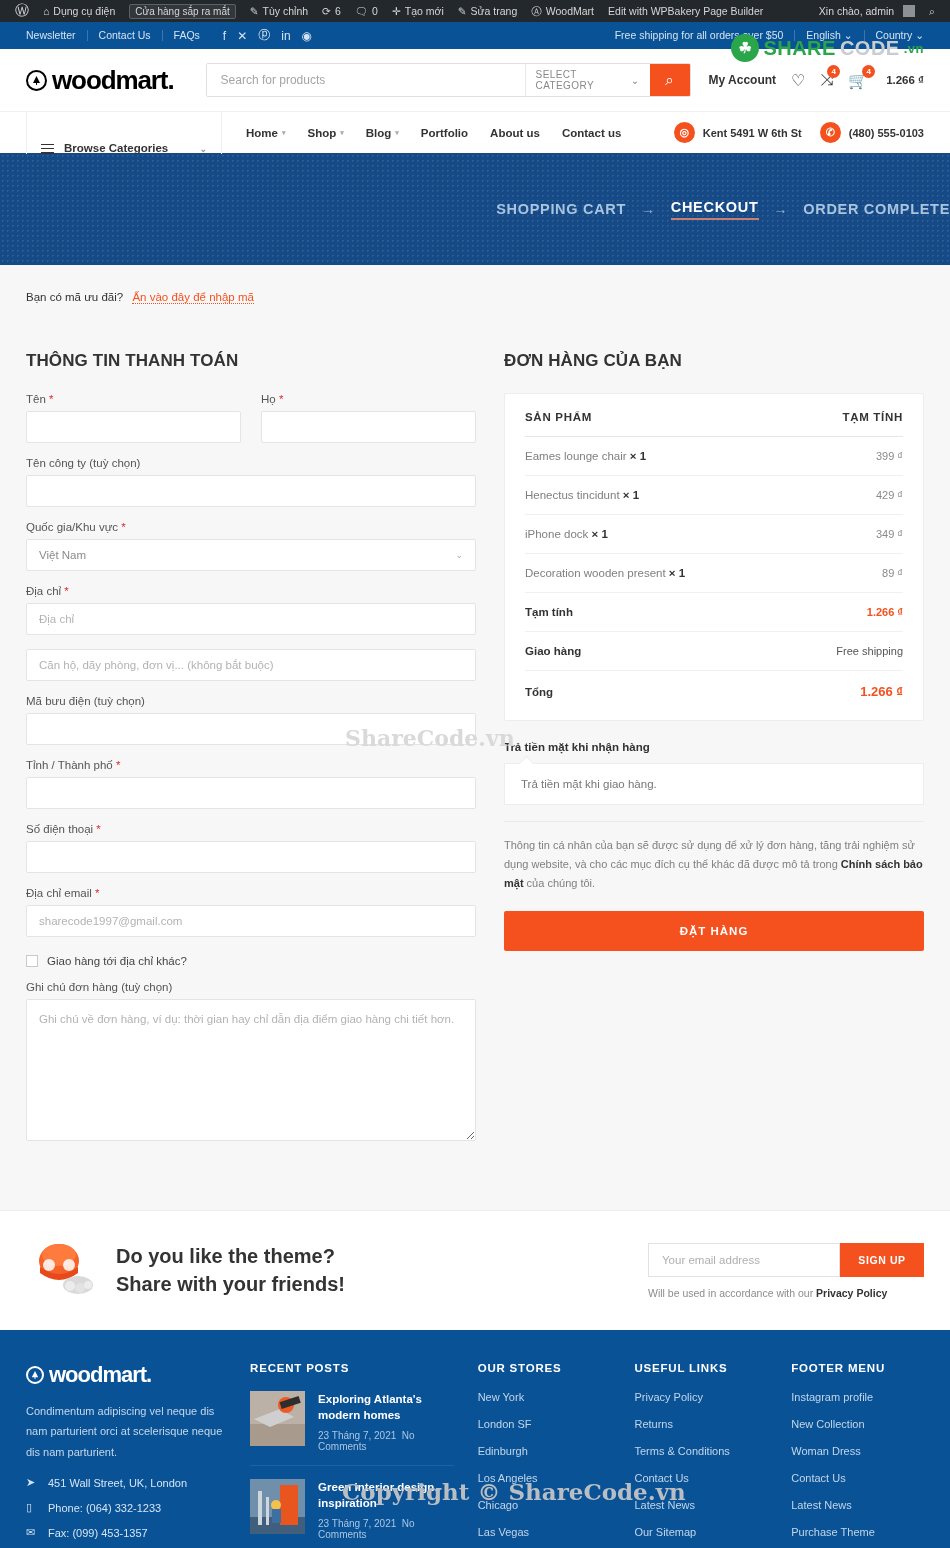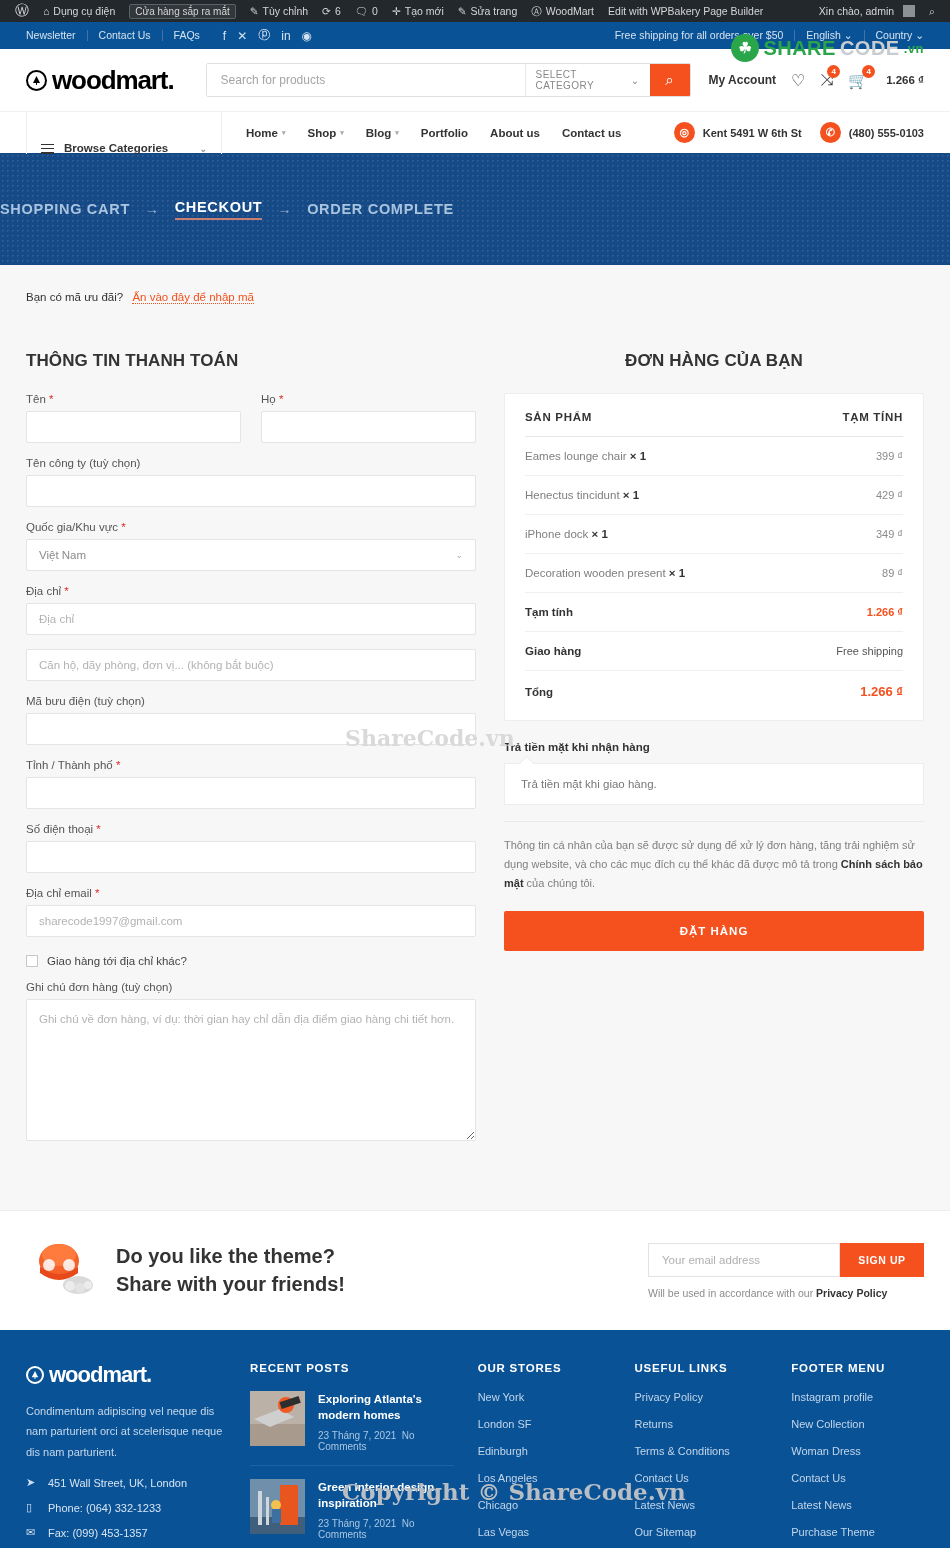--- a/index.html
+++ b/index.html
@@ -111,42 +111,42 @@
   .contact .round {
     width: 21px; height: 21px; border-radius: 50%; background: #f4511e; color: #fff;
     display: flex; align-items: center; justify-content: center; font-size: 11px;
   }
 
   
   .cbanner {
     height: 112px; background: #164a87;
     background-image: radial-gradient(rgba(255,255,255,.10) 1px, transparent 1px);
     background-size: 5px 5px;
-    display: flex; align-items: center; justify-content: flex-start;
+    display: flex; align-items: center; justify-content: flex-end;
   }
   .cbsteps { display: flex; align-items: center; gap: 15px; font-size: 14.5px; font-weight: bold; letter-spacing: .7px; }
   .cbsteps .st { color: #a9c4de; }
   .cbsteps .st.active { color: #fff; border-bottom: 2px solid #c87e70; padding-bottom: 3px; }
   .cbsteps .arr { color: #9bb8d6; font-size: 14px; }
 
   
   .content { padding: 26px 26px 52px; position: relative; }
   .coupon { font-size: 11.5px; color: #333; margin-bottom: 48px; }
   .coupon b { font-weight: normal; }
   .coupon a { color: #f4511e; border-bottom: 1px dotted #f4511e; margin-left: 6px; }
 
   .cols { display: flex; gap: 28px; align-items: flex-start; }
   .colL { width: 450px; }
   .colR { flex: 1; }
 
   h2.sect {
     font-size: 17px; font-weight: bold; color: #333; letter-spacing: .1px;
     margin-bottom: 22px;
   }
-  h2.sect.center { text-align: center; }
+  h2.sect.center { text-align: left; }
 
   .field { margin-bottom: 14px; }
   .field label { display: block; font-size: 11.5px; color: #555; margin-bottom: 6px; }
   .req { color: #e02b27; }
   .field input, .field textarea, .field .sel {
     width: 100%; height: 32px; border: 1px solid #e4e4e4; background: #fff;
     padding: 0 12px; font-size: 11.5px; font-family: inherit; color: #666; outline: none;
     border-radius: 2px;
   }
   .field input::placeholder, .field textarea::placeholder { color: #b3b3b3; }

